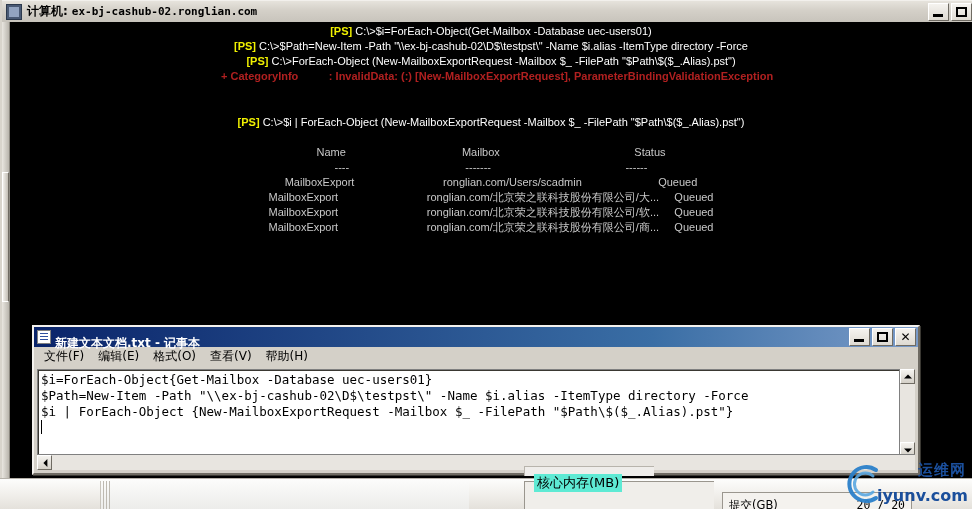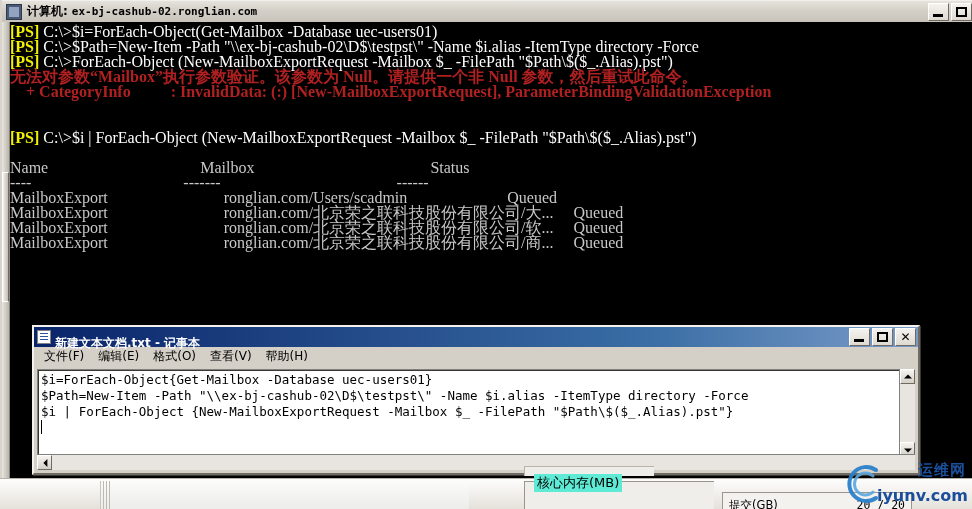--- a/index.html
+++ b/index.html
@@ -17,20 +17,21 @@
 
   
   #ps-window {
     position: absolute;
     left: 0; top: 0;
     width: 972px;
     height: 478px;
     background: #000000;
     border-left: 2px solid #d8d4cc;
     box-sizing: border-box;
+    text-align: center;
   }
   #ps-titlebar {
     position: absolute;
     left: 0; top: 0;
     width: 972px;
     height: 22px;
     background: linear-gradient(to bottom, #e6e3dc 0%, #d4d0c8 45%, #c8c4bc 100%);
     display: flex;
     align-items: center;
     box-sizing: border-box;
@@ -103,22 +104,22 @@
   
   #ps-console {
     position: absolute;
     left: 8px;
     top: 24px;
     width: 962px;
     height: 450px;
     overflow: hidden;
   }
   .cline {
-    font-family: Liberation Serif, serif;
-    font-size: 16px;
+    font-family: Liberation Sans, sans-serif;
+    font-size: 11px;
     line-height: 15.1px;
     white-space: pre;
     color: #c0c0c0;
     letter-spacing: 0px;
   }
   .cline.blank { color: transparent; }
   .prompt { color: #f0f000; font-weight: bold; }
   .cmd { color: #ffffff; }
   .err { color: #b02020; font-weight: bold; }
   .tbl { color: #c8c8c8; }
@@ -431,21 +432,20 @@
   </div>
 
   <div id="ps-leftbar">
     <div class="thumb"></div>
   </div>
 
   <div id="ps-console">
       <div class="cline"><span class="prompt">[PS]</span><span class="cmd"> C:\&gt;$i=ForEach-Object(Get-Mailbox -Database uec-users01)</span></div>
       <div class="cline"><span class="prompt">[PS]</span><span class="cmd"> C:\&gt;$Path=New-Item -Path "\\ex-bj-cashub-02\D$\testpst\" -Name $i.alias -ItemType directory -Force</span></div>
       <div class="cline"><span class="prompt">[PS]</span><span class="cmd"> C:\&gt;ForEach-Object (New-MailboxExportRequest -Mailbox $_ -FilePath "$Path\$($_.Alias).pst")</span></div>
-      <div class="cline err">无法对参数“Mailbox”执行参数验证。该参数为 Null。请提供一个非 Null 参数，然后重试此命令。</div>
       <div class="cline err">    + CategoryInfo          : InvalidData: (:) [New-MailboxExportRequest], ParameterBindingValidationException</div>
       <div class="cline blank"> </div>
       <div class="cline blank"> </div>
       <div class="cline"><span class="prompt">[PS]</span><span class="cmd"> C:\&gt;$i | ForEach-Object (New-MailboxExportRequest -Mailbox $_ -FilePath "$Path\$($_.Alias).pst")</span></div>
       <div class="cline blank"> </div>
       <div class="cline tbl">Name                                      Mailbox                                            Status</div>
       <div class="cline tbl">----                                      -------                                            ------</div>
       <div class="cline tbl">MailboxExport                             ronglian.com/Users/scadmin                         Queued</div>
       <div class="cline tbl">MailboxExport                             ronglian.com/北京荣之联科技股份有限公司/大...     Queued</div>
       <div class="cline tbl">MailboxExport                             ronglian.com/北京荣之联科技股份有限公司/软...     Queued</div>

